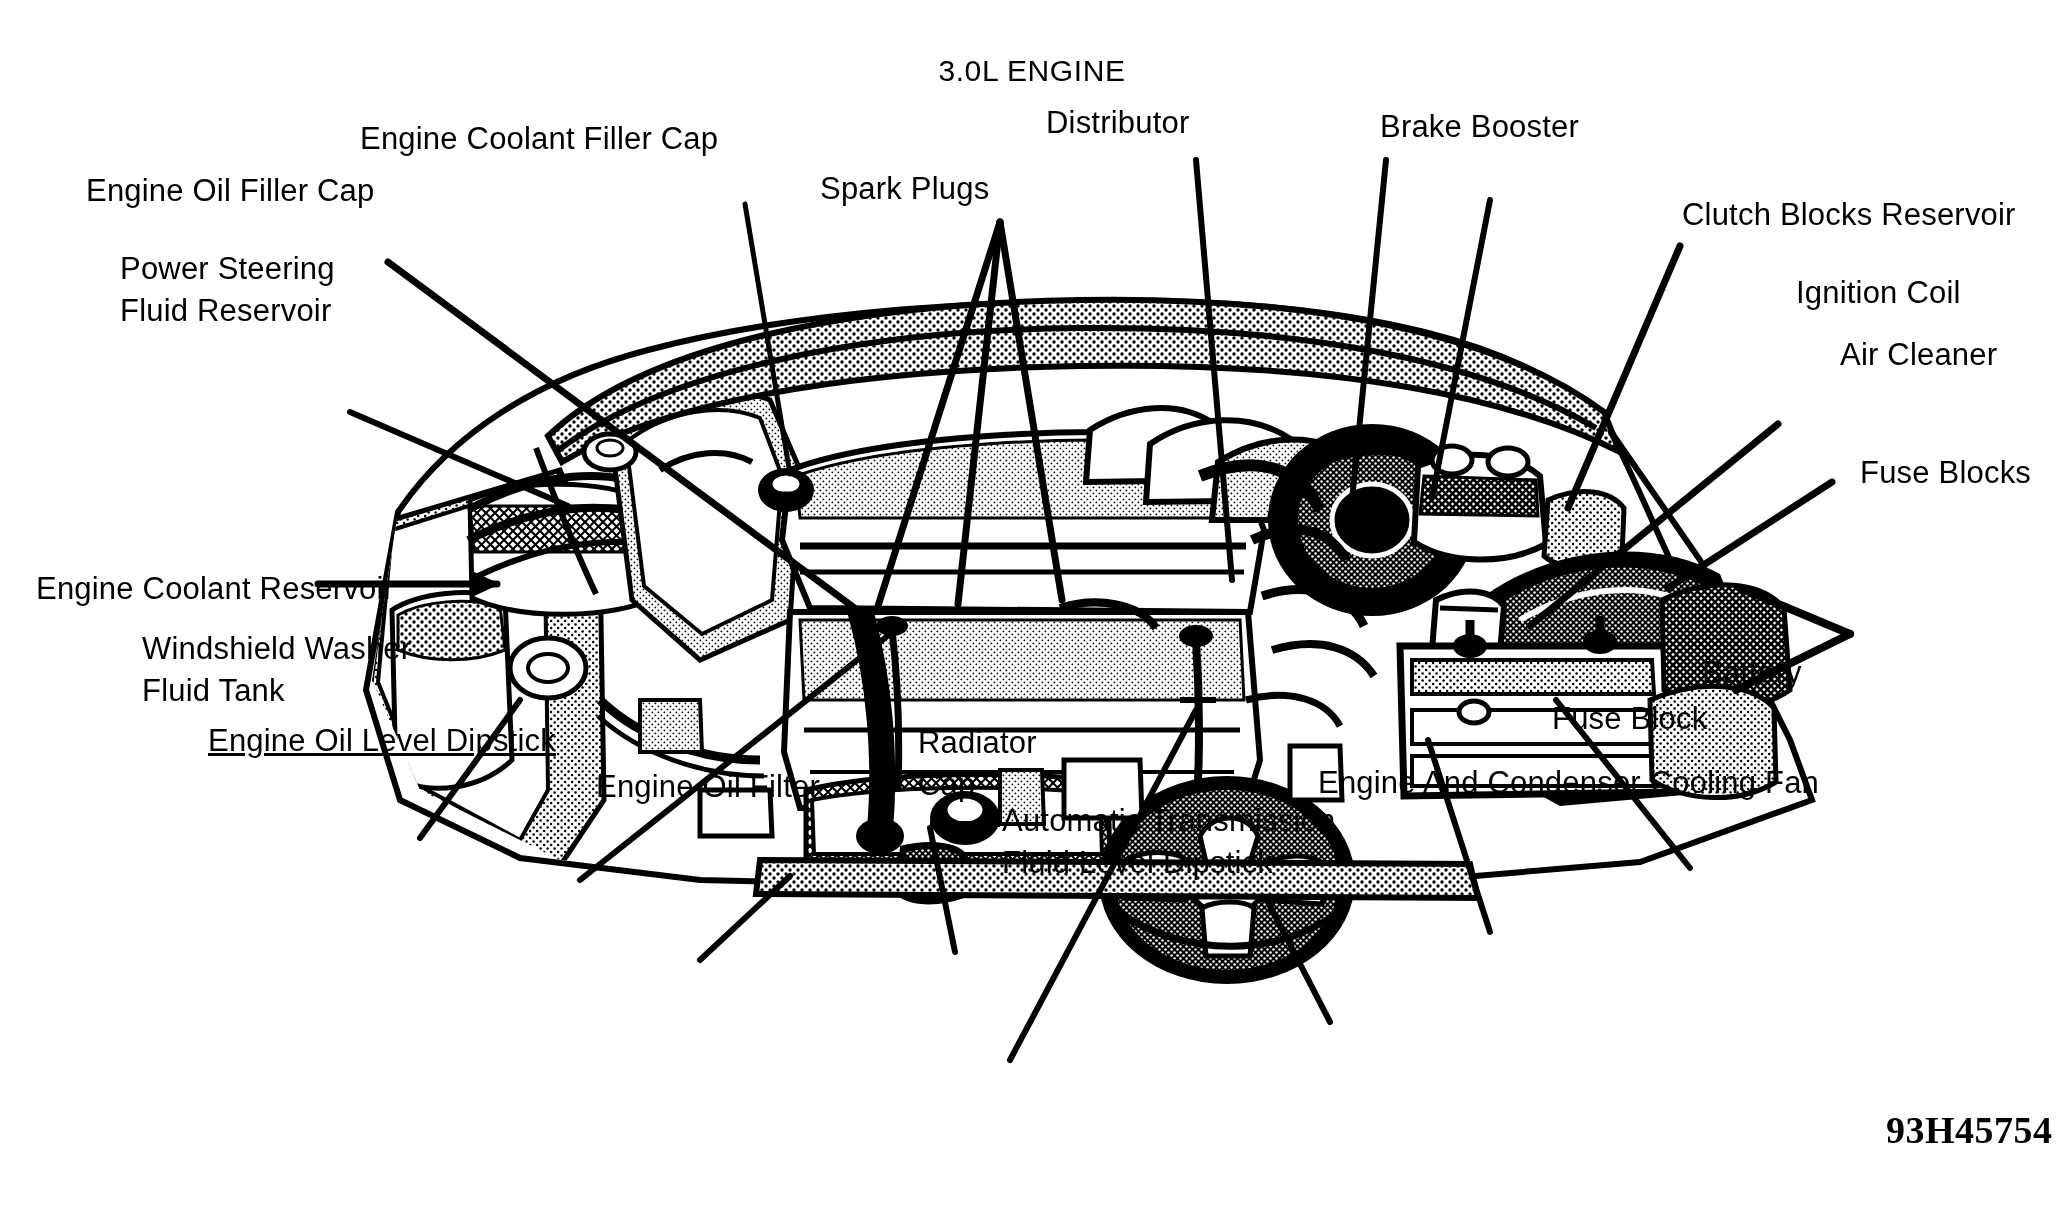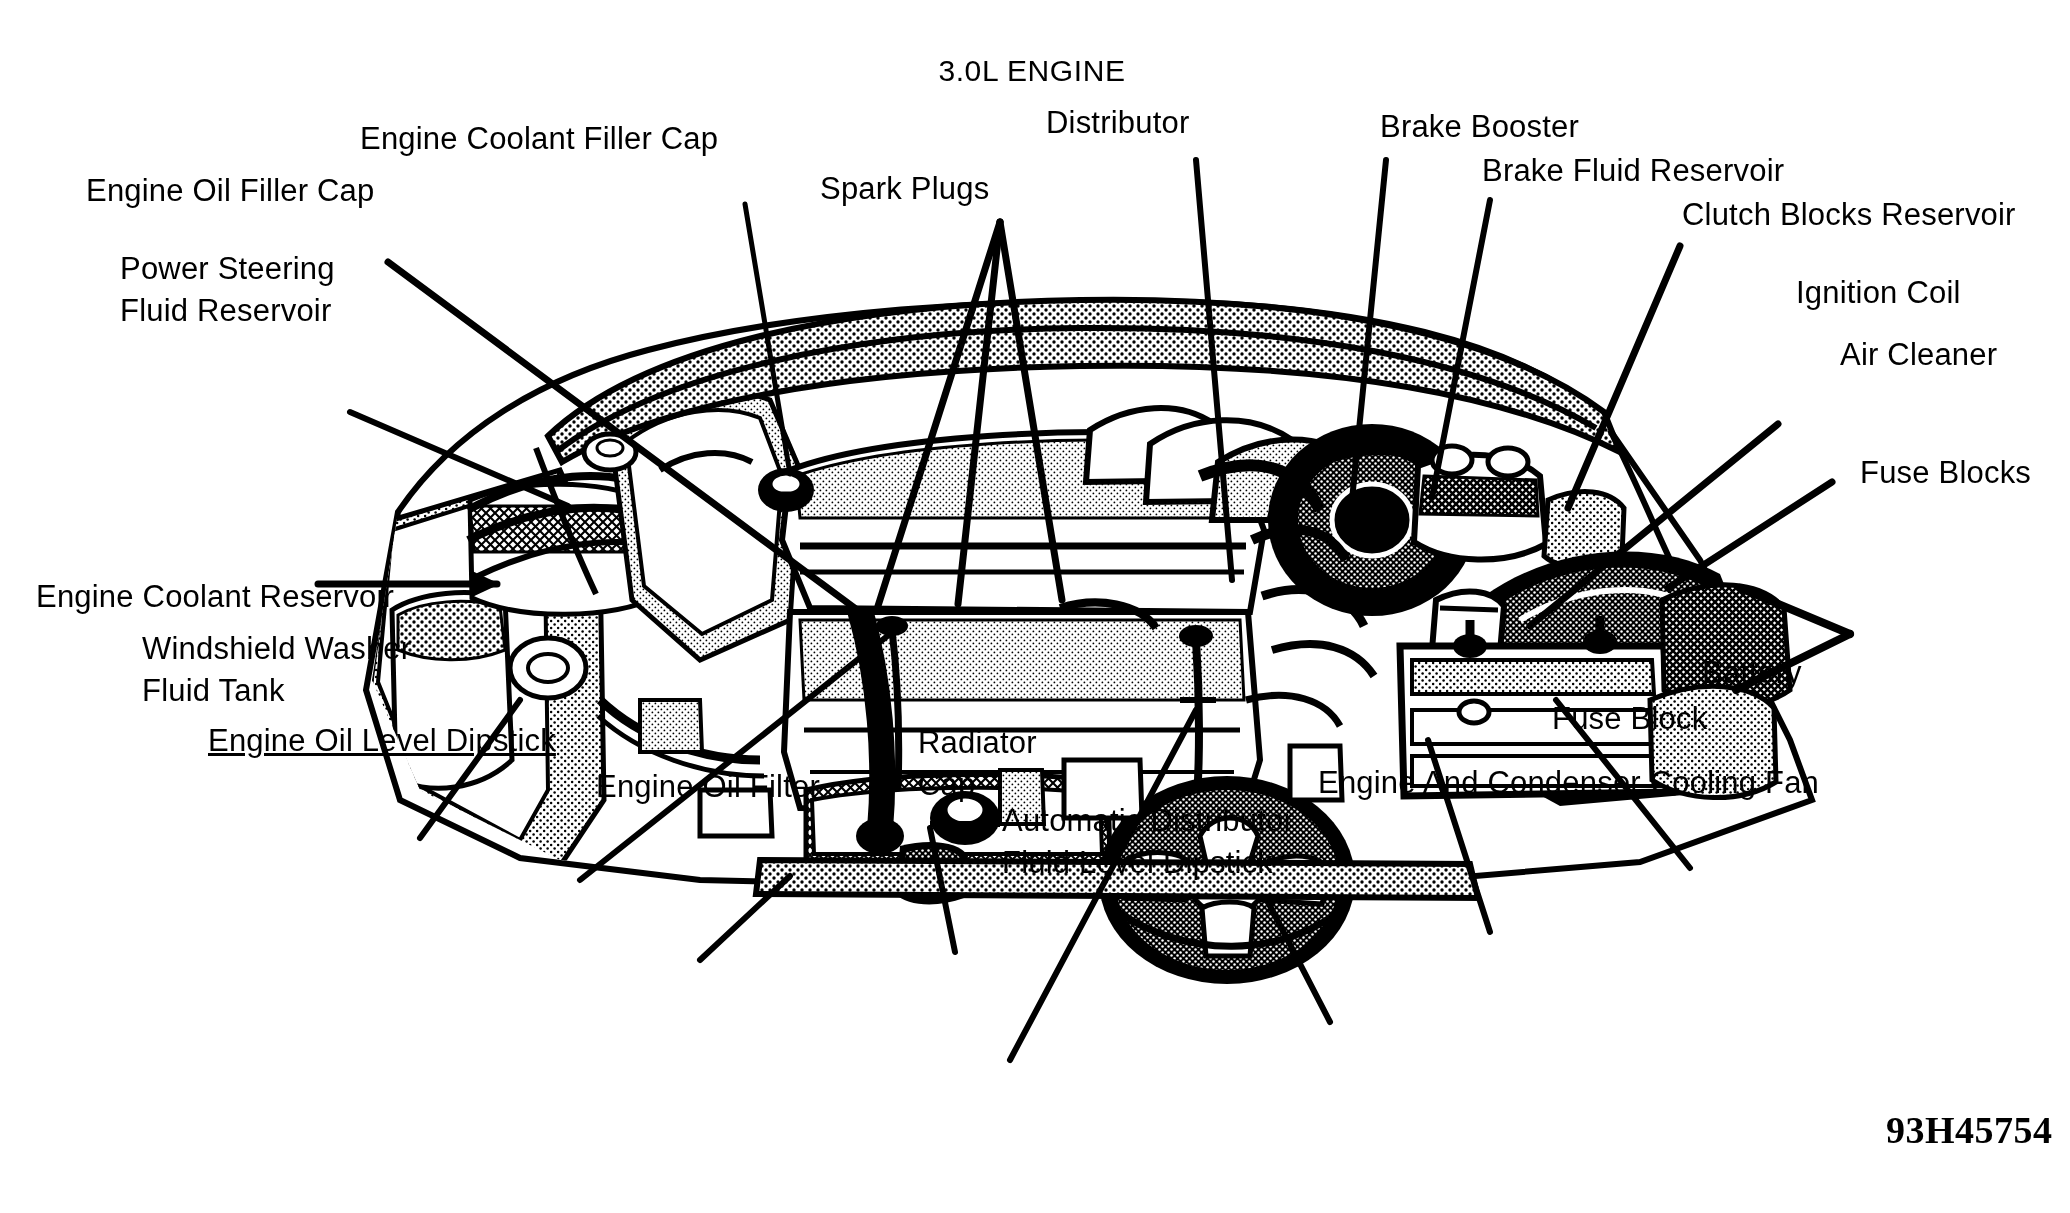--- a/index.html
+++ b/index.html
@@ -327,44 +327,43 @@
 
   <div id="title" style="left:1032px; top:54px; transform:translateX(-50%);">3.0L ENGINE</div>
 
   <div class="label" style="left:86px; top:170px;text-align:center;">Engine Oil Filler Cap</div>
 
   <div class="label" style="left:360px; top:118px;">Engine Coolant Filler Cap</div>
 
   <div class="label" style="left:120px; top:248px;">Power Steering</div>
   <div class="label" style="left:120px; top:290px;">Fluid Reservoir</div>
 
-  <div class="label" style="left:36px; top:568px;margin-top:8px;">Engine Coolant Reservoir</div>
+  <div class="label" style="left:36px; top:568px;">Engine Coolant Reservoir</div>
 
   <div class="label" style="left:142px; top:628px;">Windshield Washer</div>
   <div class="label" style="left:142px; top:670px;">Fluid Tank</div>
 
   <div class="label" style="left:208px; top:720px;text-decoration:underline;">Engine Oil Level Dipstick</div>
 
   <div class="label" style="left:596px; top:766px;">Engine Oil Filter</div>
 
   <div class="label" style="left:918px; top:722px;">Radiator</div>
   <div class="label" style="left:918px; top:764px;">Cap</div>
 
   <div class="label" style="left:820px; top:148px;margin-top:20px;">Spark Plugs</div>
 
   <div class="label" style="left:1046px; top:102px;">Distributor</div>
 
-  <div class="label" style="left:1002px; top:800px;">Automatic Distributor</div>
+  <div class="label" style="left:1002px; top:800px;">Automatic Transmission</div>
   <div class="label" style="left:1002px; top:842px;">Fluid Level Dipstick</div>
 
   <div class="label" style="left:1318px; top:762px;">Engine And Condenser Cooling Fan</div>
 
   <div class="label" style="left:1380px; top:106px;">Brake Booster</div>
 
-  <div class="label" style="left:1482px; top:150px;">Brake Fluid Reservoir</div>
 
   <div class="label" style="left:1682px; top:194px;">Clutch Blocks Reservoir</div>
 
   <div class="label" style="left:1796px; top:272px;">Ignition Coil</div>
 
   <div class="label" style="left:1840px; top:334px;">Air Cleaner</div>
 
   <div class="label" style="left:1860px; top:452px;">Fuse Blocks</div>
 
   <div class="label" style="left:1702px; top:652px;">Battery</div>

